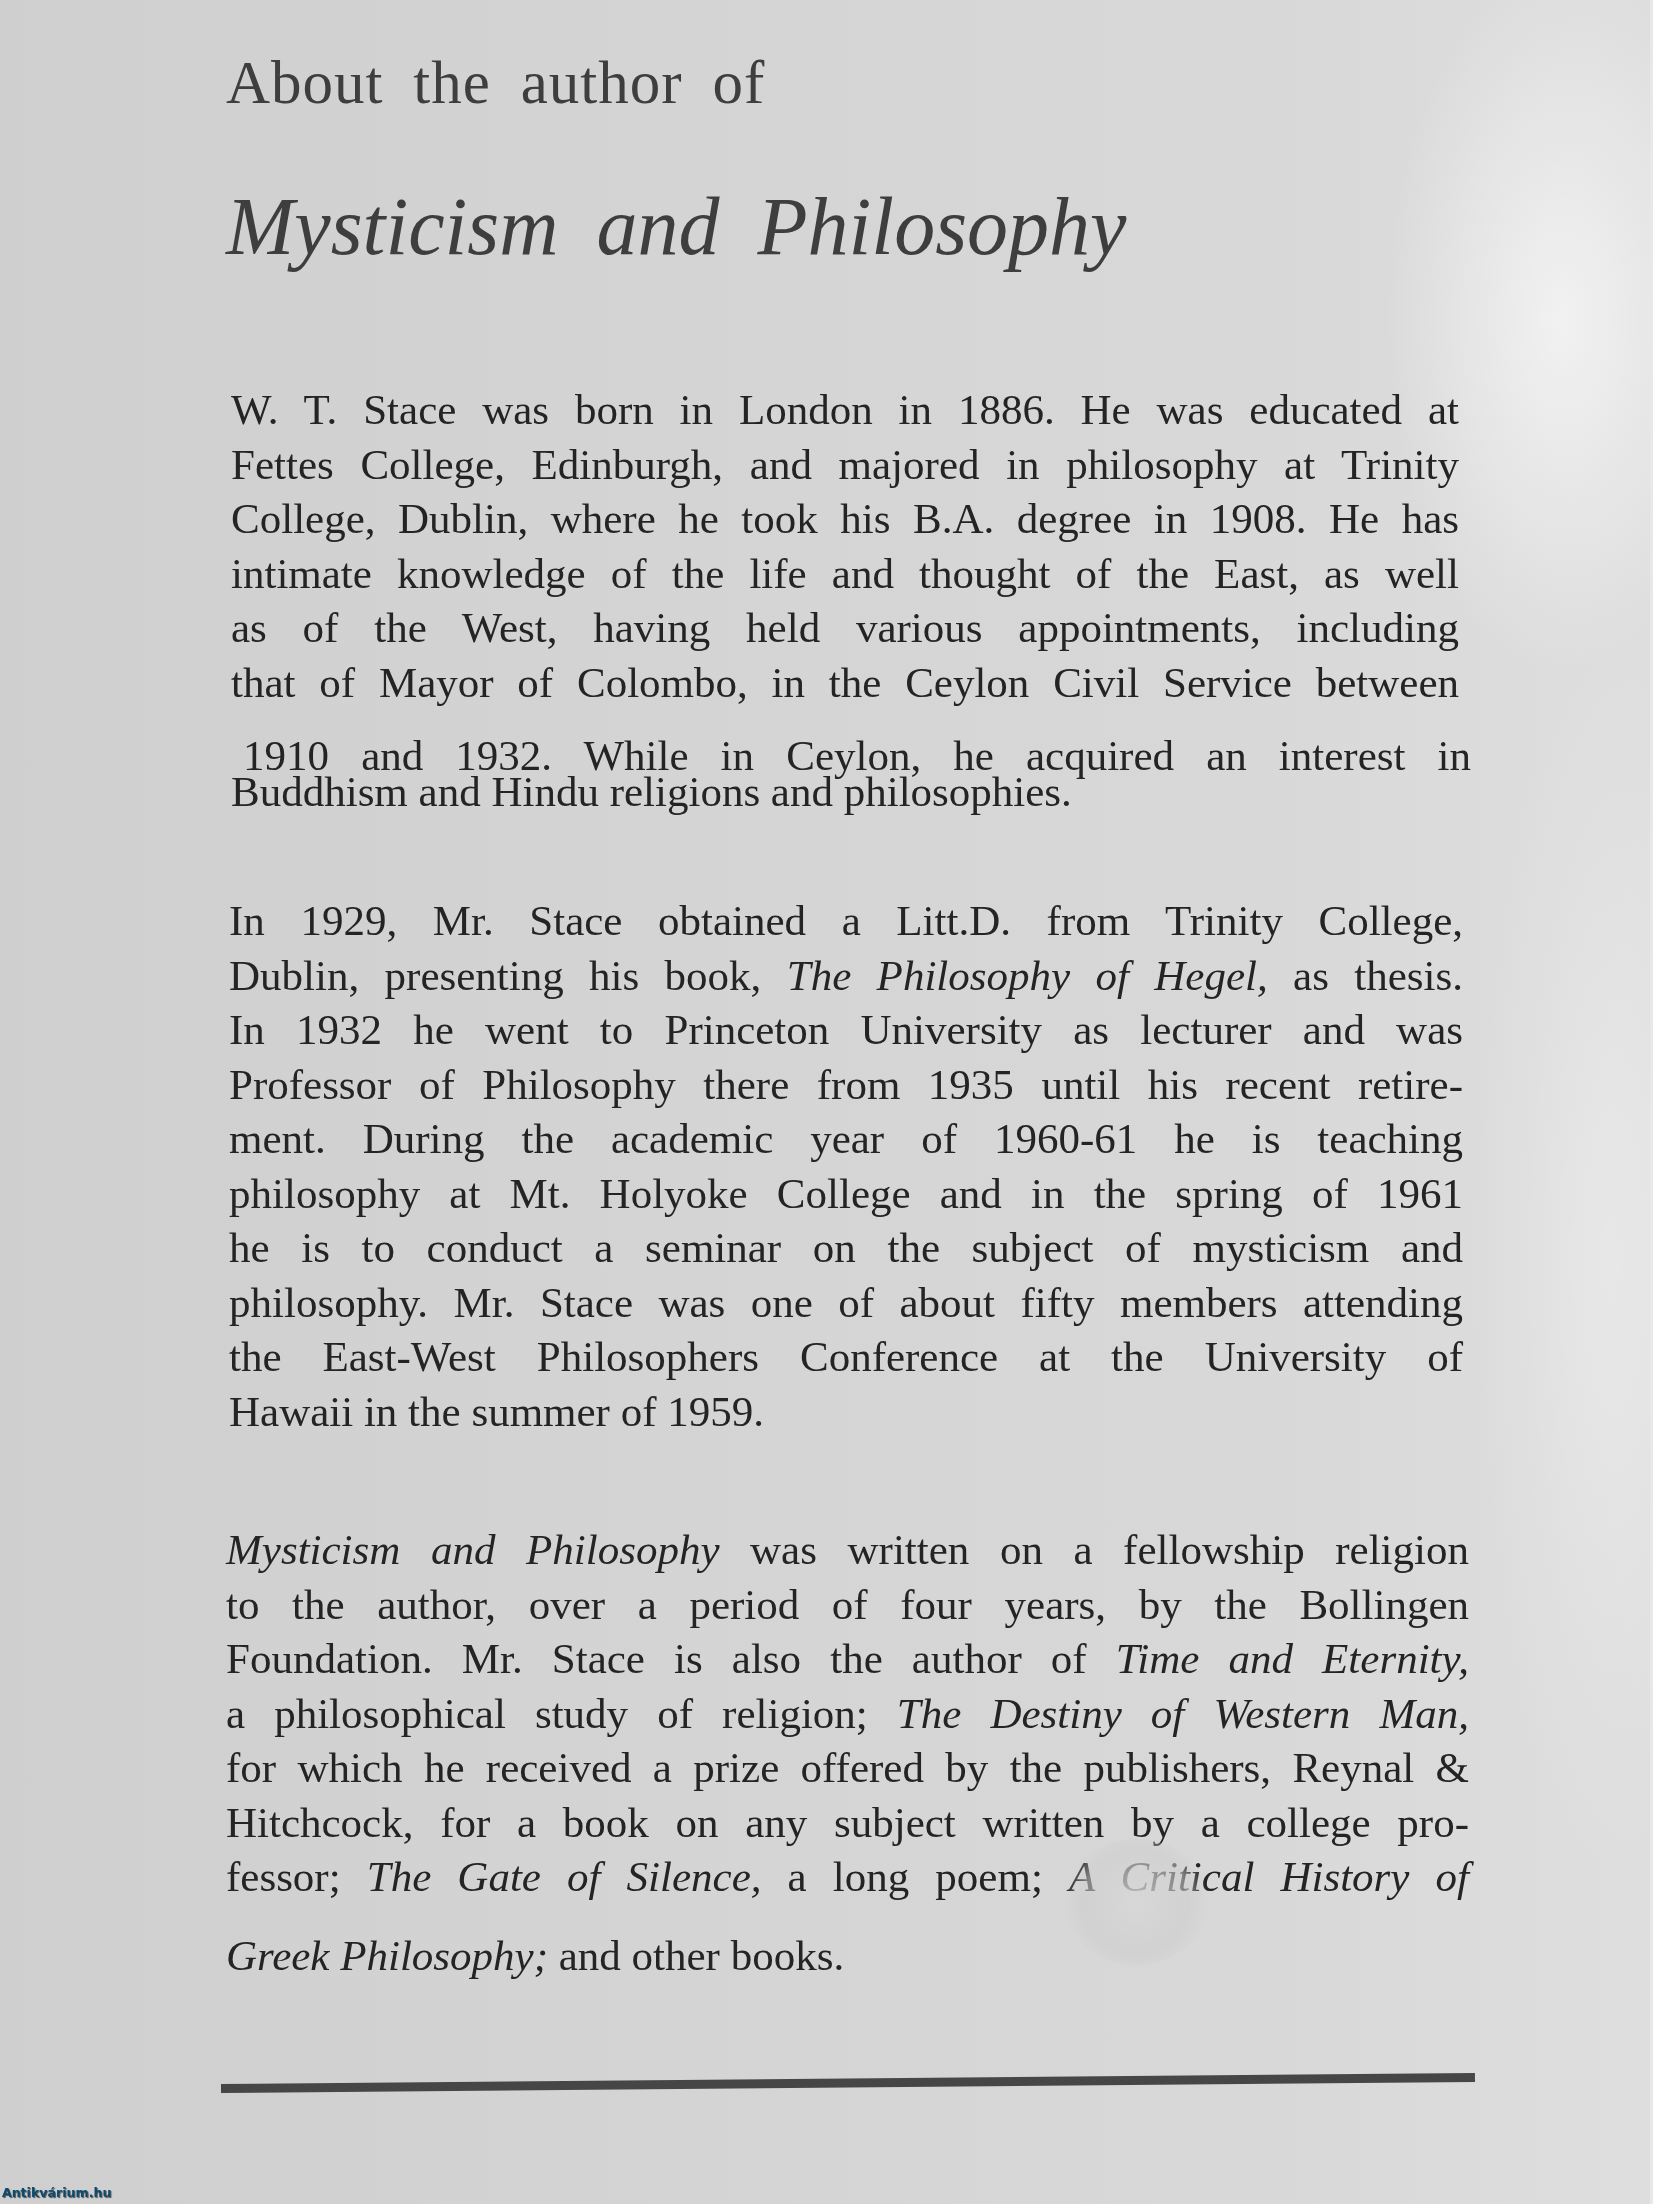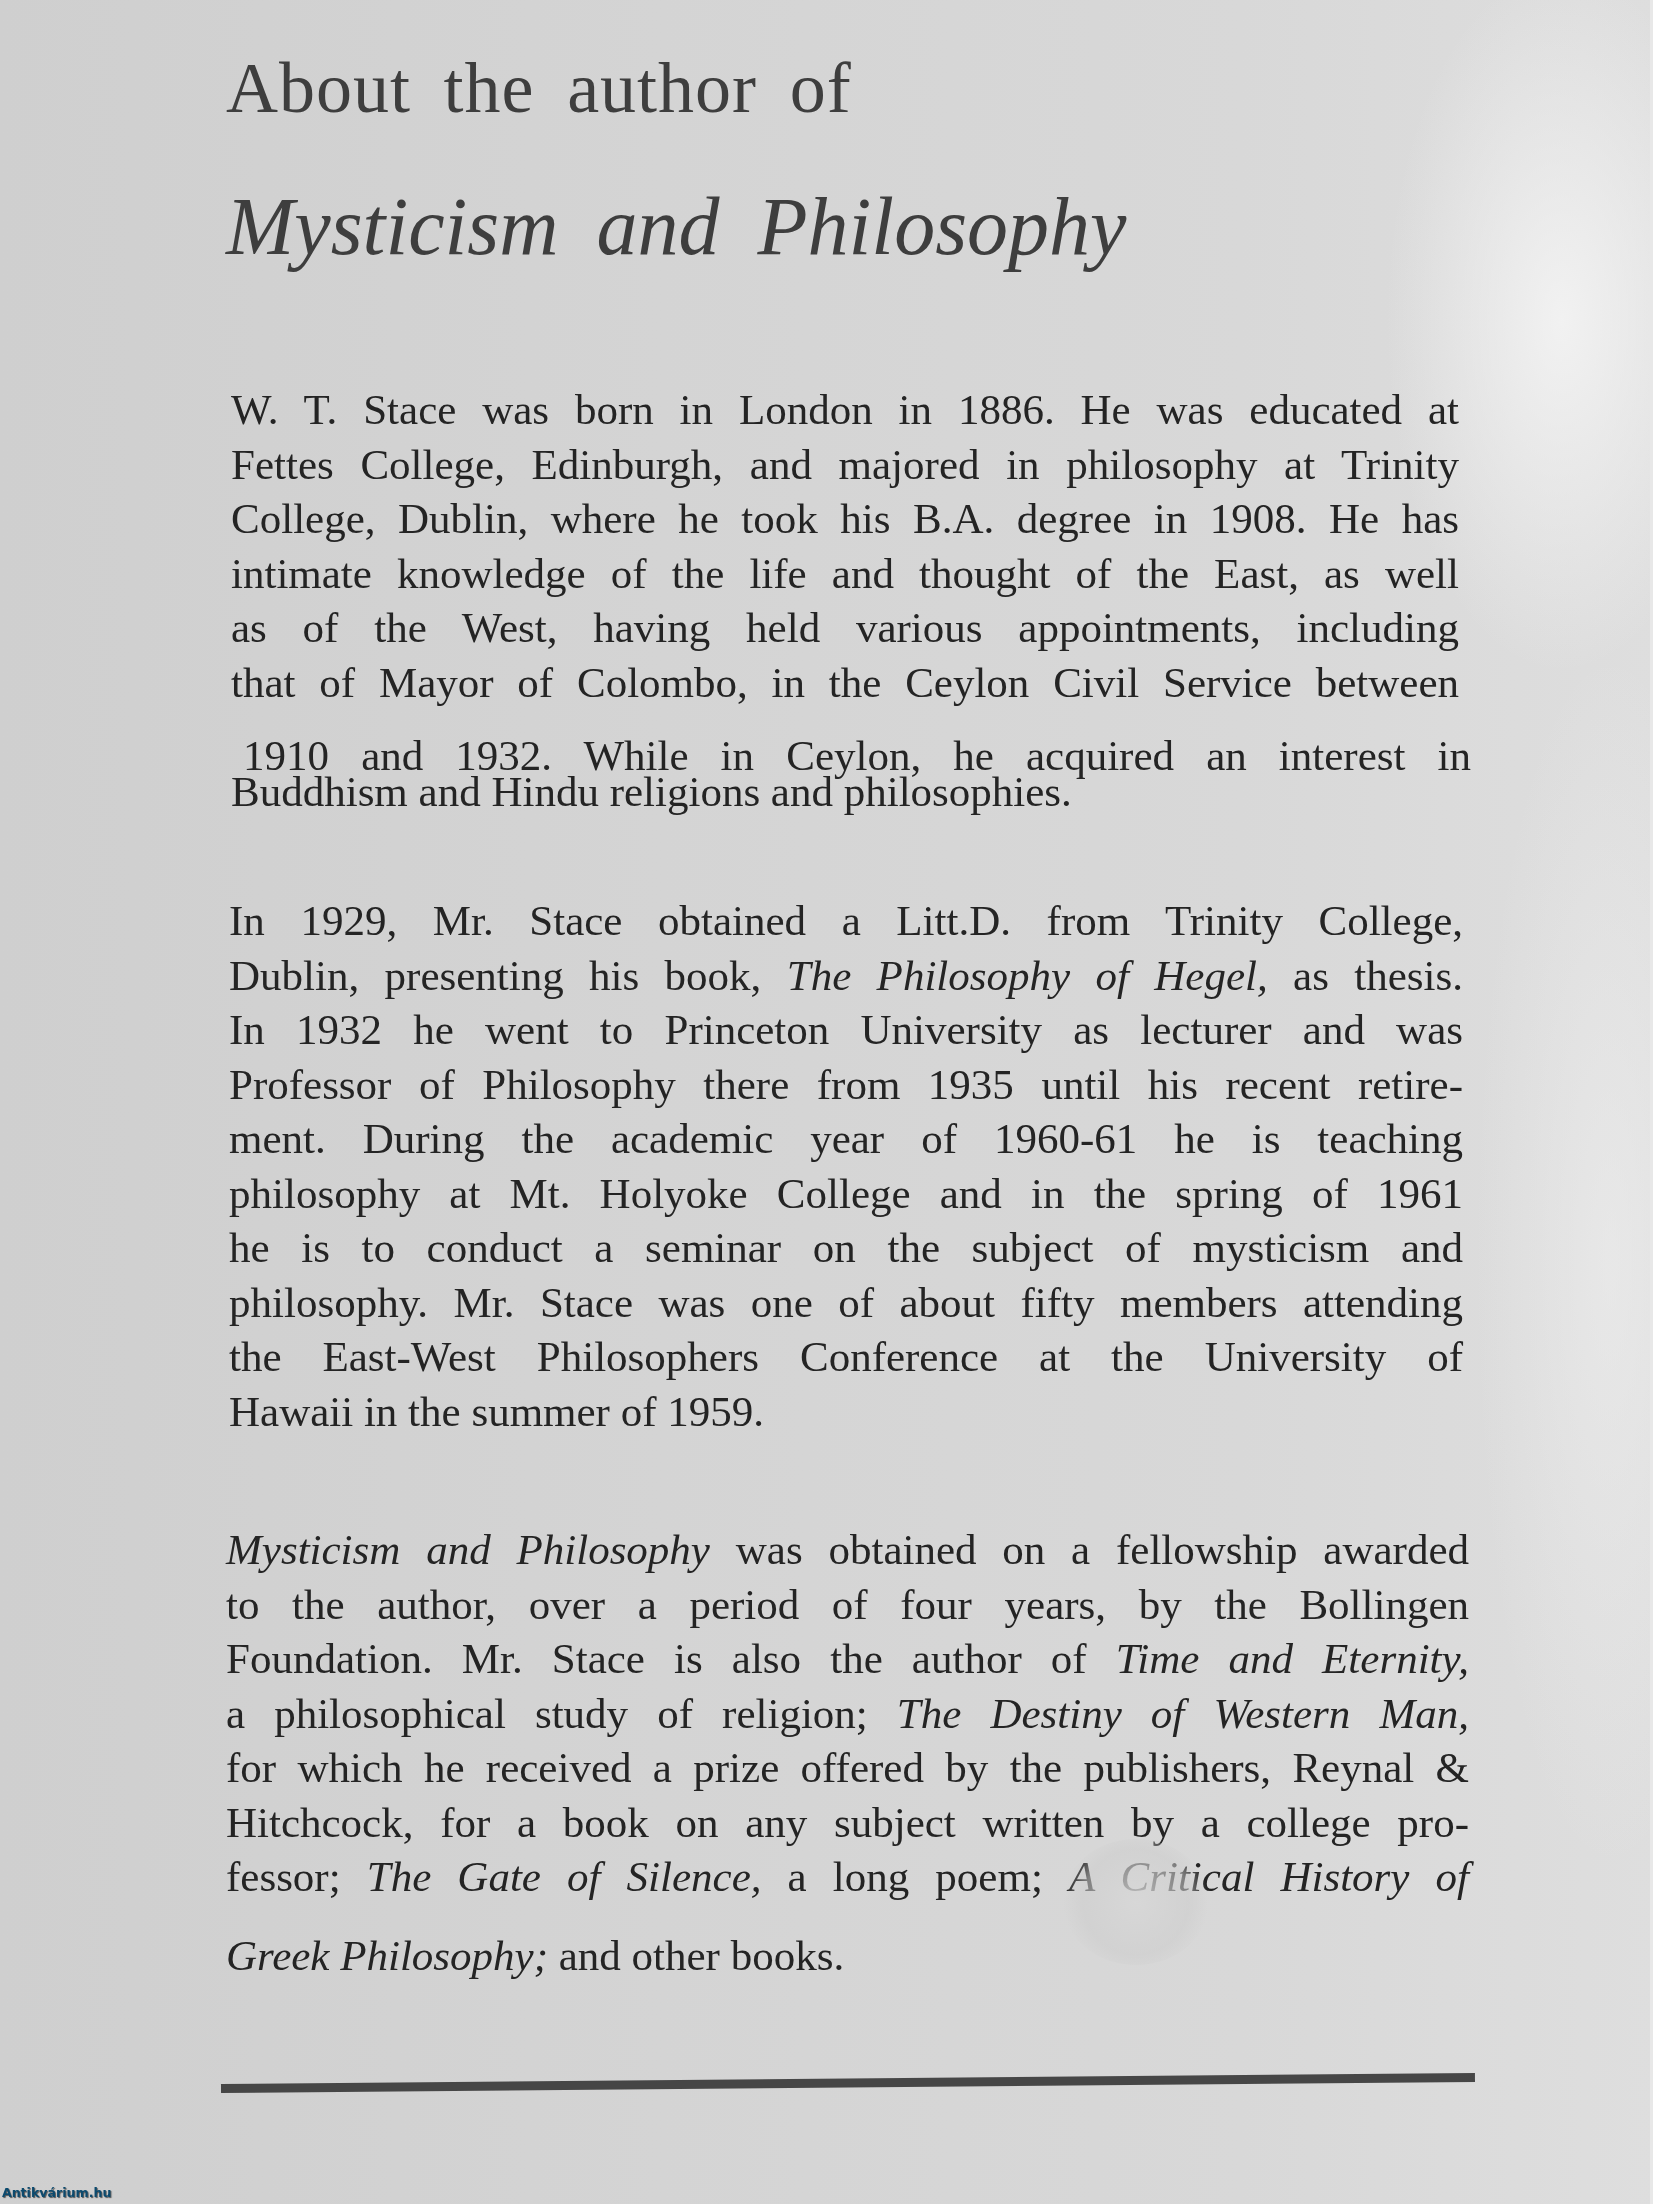--- a/index.html
+++ b/index.html
@@ -16,21 +16,21 @@
       radial-gradient(ellipse 194px 873px at 1611px 1261px, rgba(240,240,240,0.55), rgba(240,240,240,0) 70%),
       linear-gradient(90deg, #cfcfcf 0%, #d4d4d4 40%, #d8d8d8 75%, #dedede 100%);
   }
   .edge {
     position: absolute; top: 0; bottom: 0; left: 1650px; width: 3.9px; background: #e8e8e8;
   }
   .title {
     position: absolute; left: 226px; margin: 0; font-weight: normal; color: #3e3e3e;
     white-space: nowrap; line-height: 1;
   }
-  .title1 { top: 52px; font-size: 72px; letter-spacing: 1px; word-spacing: 13.6px; }
+  .title1 { top: 52px; font-size: 61px; letter-spacing: 1px; word-spacing: 13.6px; }
   .title2 { top: 186px; font-size: 82px; font-style: italic; word-spacing: 17.5px; }
 
   .line {
     position: absolute; left: 0; width: 100%;
     font-size: 43px; line-height: 54px; height: 54px;
     text-align: justify; text-align-last: justify;
     white-space: nowrap;
   }
   .line.last { text-align-last: left; }
   .para { position: absolute; }
@@ -79,21 +79,21 @@
     <div class="line" style="top: 109px;"><span>In 1932 he went to Princeton University as lecturer and was</span></div>
     <div class="line" style="top: 164px;"><span>Professor of Philosophy there from 1935 until his recent retire-</span></div>
     <div class="line" style="top: 218px;"><span>ment. During the academic year of 1960-61 he is teaching</span></div>
     <div class="line" style="top: 273px;"><span>philosophy at Mt. Holyoke College and in the spring of 1961</span></div>
     <div class="line" style="top: 327px;"><span>he is to conduct a seminar on the subject of mysticism and</span></div>
     <div class="line" style="top: 382px;"><span>philosophy. Mr. Stace was one of about fifty members attending</span></div>
     <div class="line" style="top: 436px; font-family: Liberation Serif, serif;"><span>the East-West Philosophers Conference at the University of</span></div>
     <div class="line last" style="top: 491px;"><span>Hawaii in the summer of 1959.</span></div>
   </div>
 <div class="para p3">
-    <div class="line" style="top: 0px;"><span class="seg-i">Mysticism and Philosophy</span><span> was obtained on a fellowship awarded</span></div>
+    <div class="line" style="top: 0px;"><span class="seg-i">Mysticism and Philosophy</span><span> was written on a fellowship religion</span></div>
     <div class="line" style="top: 55px;"><span>to the author, over a period of four years, by the Bollingen</span></div>
     <div class="line" style="top: 109px;"><span>Foundation. Mr. Stace is also the author of </span><span class="seg-i">Time and Eternity,</span></div>
     <div class="line" style="top: 164px;"><span>a philosophical study of religion; </span><span class="seg-i">The Destiny of Western Man,</span></div>
     <div class="line" style="top: 218px;"><span>for which he received a prize offered by the publishers, Reynal &amp;</span></div>
     <div class="line" style="top: 273px;"><span>Hitchcock, for a book on any subject written by a college pro-</span></div>
     <div class="line" style="top: 327px;"><span>fessor; </span><span class="seg-i">The Gate of Silence,</span><span> a long poem; </span><span class="seg-i">A Critical History of</span></div>
     <div class="line last" style="top: 382px; margin-top: 24px;"><span class="seg-i">Greek Philosophy;</span><span> and other books.</span></div>
   </div>
 
 <div class="stain"></div>

